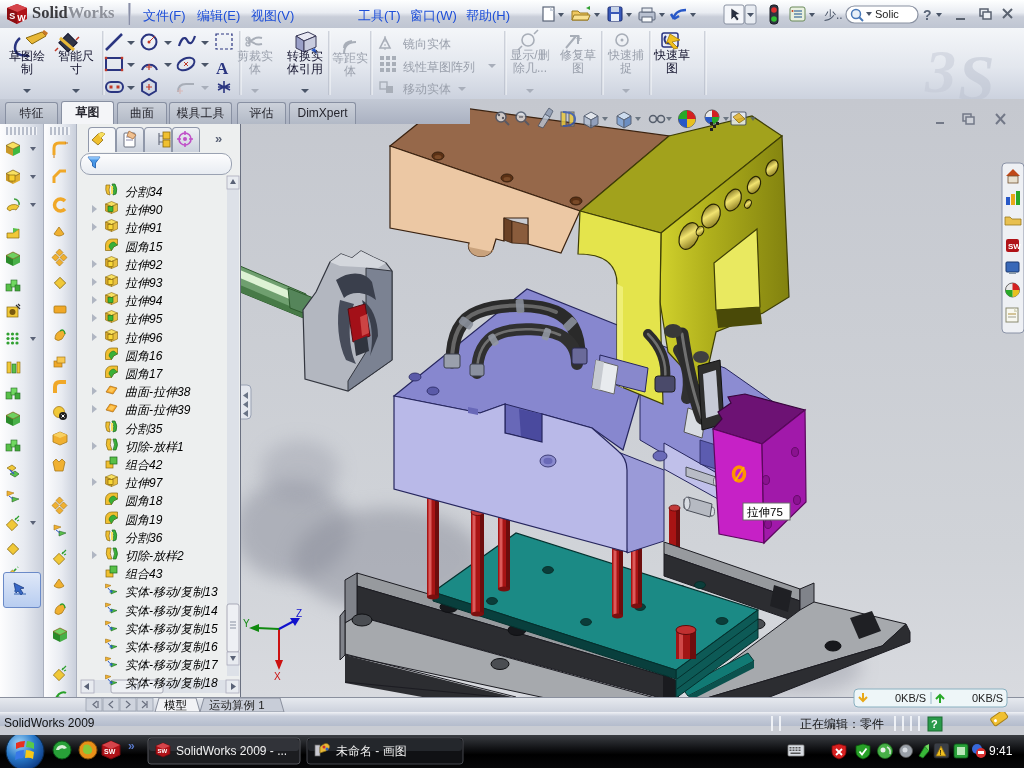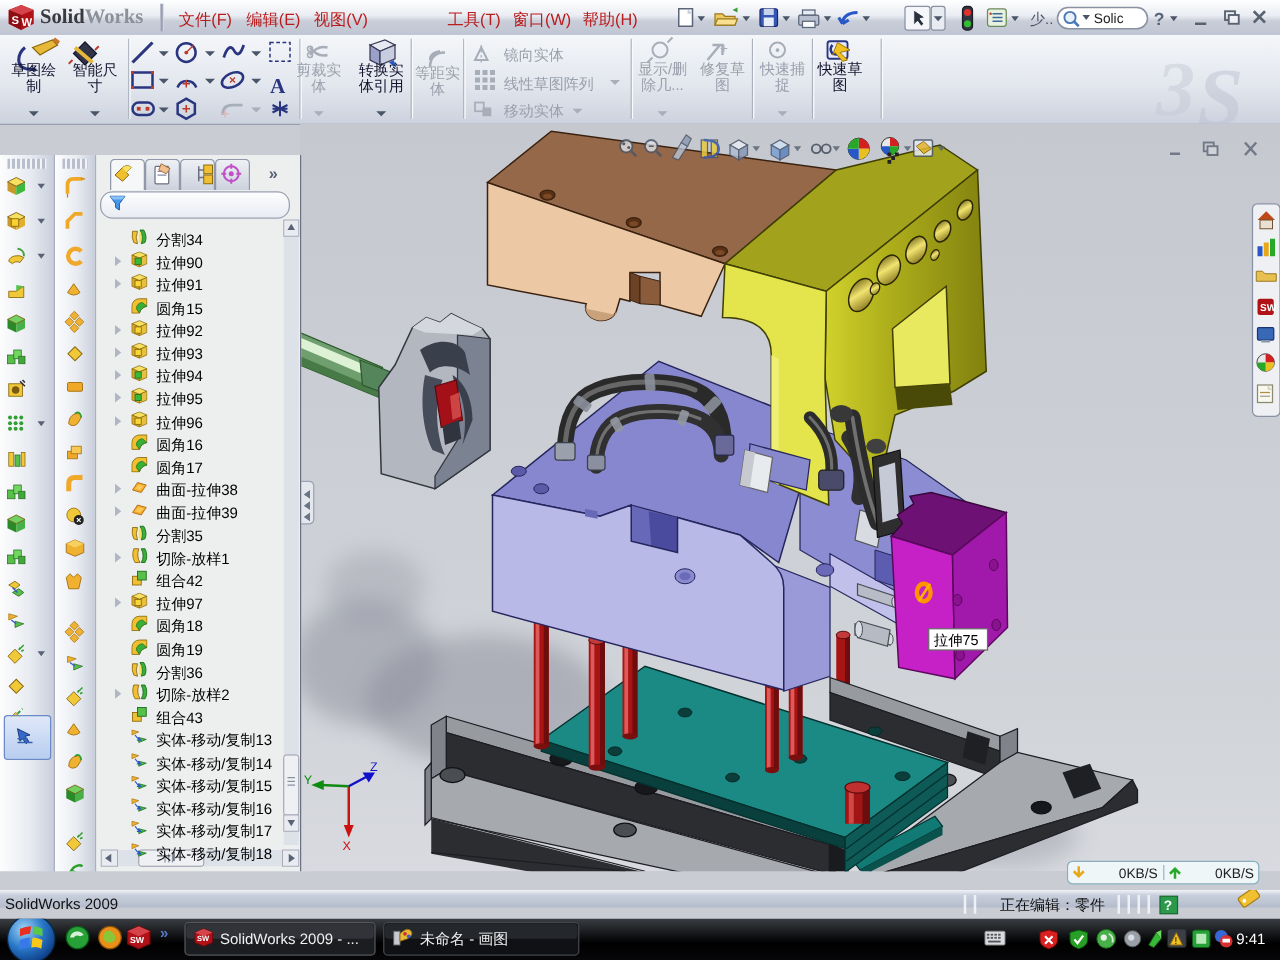--- a/index.html
+++ b/index.html
@@ -7,21 +7,21 @@
   #screen{position:relative;width:1024px;height:768px;background:#c9ccd3;}
   .abs{position:absolute;}
   
   #titlebar{left:0;top:0;width:1024px;height:28px;
     background:linear-gradient(#feffff,#e9ecf2 45%,#c9ced9 60%,#bfc5d2);}
   #logo-sw{left:6px;top:3px;width:22px;height:22px;}
   #logo-text{left:32px;top:3px;font-size:16.5px;letter-spacing:-0.4px;font-weight:bold;letter-spacing:0px;color:#3a3a3e;font-family:Liberation Serif, serif;}
   #logo-text .w{color:#8d9099;}
   #menu-sep{left:128px;top:3px;width:3px;height:22px;
     background:linear-gradient(90deg,#c8ccd8,#8a90a8,#dfe2ea);}
-  .menu{top:7px;font-size:13px;color:#b91c1c;}
+  .menu{top:7px;font-size:13px;color:#1d4ed8;}
   
   #toolbar{left:0;top:28px;width:1024px;height:71px;
     background:linear-gradient(#f4f6f9,#e3e7ee 55%,#ccd2de);border-bottom:1px solid #98a0b0;}
   
   #tabrow{left:0;top:99px;width:470px;height:25px;
     background:linear-gradient(#c3c9d5,#aab1c1);}
   .rtab{position:absolute;top:3px;height:21px;border:1px solid #8890a2;border-bottom:none;
     border-radius:3px 3px 0 0;background:linear-gradient(#ccd1da,#b2b9c6);
     font-size:12px;color:#26262e;text-align:center;line-height:20px;}
   .rtab.active{background:#f4f5f8;height:22px;top:2px;font-weight:bold;}
@@ -37,21 +37,21 @@
   #treetabs{left:0;top:3px;width:163px;height:25px;}
   .ttab{position:absolute;top:0;width:26px;height:24px;border:1px solid #9098aa;border-bottom:none;
     border-radius:4px 4px 0 0;background:linear-gradient(#eef0f4,#ccd2dd);}
   .ttab.active{background:#f6f7f9;}
   #filterbox{left:3px;top:29px;width:150px;height:20px;border:1px solid #9aa2b2;border-radius:10px;
     background:linear-gradient(#fdfdfe,#e8ecf2);}
   #treelist{left:4px;top:57px;width:148px;height:556px;font-size:12px;color:#000;}
   .trow{position:absolute;left:0;height:18px;white-space:nowrap;}
   .trow .exp{position:absolute;left:11px;top:5px;width:0;height:0;
     border-top:4px solid transparent;border-bottom:4px solid transparent;border-left:5px solid #b0b6c2;}
-  .trow .lbl{position:absolute;left:44px;top:2px;}
+  .trow .lbl{position:absolute;left:44px;top:2px;font-style:italic;}
   .trow svg{position:absolute;left:24px;top:1px;}
   
   #tabband{left:0;top:697px;width:1024px;height:15px;background:linear-gradient(#e8ebf0,#ccd1dc);}
   #statusbar{left:0;top:712px;width:1024px;height:14px;
     background:linear-gradient(#f0f2f6,#c8cedb 30%,#b4bccc);font-size:12px;color:#111;padding-left:24px;}
   #taskbar{left:0;top:735px;width:1024px;height:33px;
     background:linear-gradient(#3a3d42,#121316 40%,#000 60%,#070709);}
   
   #vp{left:240px;top:99px;}
 </style>
@@ -552,20 +552,28 @@
         <line x1="1008" y1="314" x2="1016" y2="314" stroke="#b09040" stroke-width="1"></line>
         <line x1="1008" y1="317" x2="1016" y2="317" stroke="#a0a090" stroke-width="1"></line>
       </g>
 <path d="M240,385 L247,385 Q251,385 251,389 L251,415 Q251,419 247,419 L240,419 Z" fill="#e4e7ee" stroke="#9aa2b4" stroke-width="1"></path>
 <polygon points="248,392 248,399 243,395.5" fill="#6a7486"></polygon>
 <polygon points="248,401 248,408 243,404.5" fill="#6a7486"></polygon>
 <polygon points="248,410 248,417 243,413.5" fill="#6a7486"></polygon>
 
 </svg>
 
+  <div class="abs" id="tabrow">
+    <div class="rtab" style="left:5px;width:51px;">特征</div>
+    <div class="rtab active" style="left:61px;width:51px;">草图</div>
+    <div class="rtab" style="left:117px;width:48px;">曲面</div>
+    <div class="rtab" style="left:169px;width:61px;">模具工具</div>
+    <div class="rtab" style="left:237px;width:47px;">评估</div>
+    <div class="rtab" style="left:289px;width:65px;">DimXpert</div>
+  </div>
 
   <div class="abs strip" id="strip1">
       <div class="grip"></div>
       <svg width="43" height="573" style="position:absolute;left:0;top:0;">
         <g transform="translate(4,16)">
           <polygon points="9,2 16,5.5 9,9 2,5.5" fill="#f8e060"></polygon>
           <polygon points="2,5.5 9,9 9,16 2,12.5" fill="#c89828"></polygon>
           <polygon points="9,9 16,5.5 16,12.5 9,16" fill="#40b840"></polygon>
           <polygon points="9,2 16,5.5 9,9 2,5.5 9,2" fill="none" stroke="#7a5a10" stroke-width="0.7"></polygon>
         </g>
@@ -1050,20 +1058,41 @@
           <svg width="13" height="13">
             <polygon points="0.5,1 6,2.5 0.5,5" fill="#f0b030" stroke="#a87818" stroke-width="0.6"></polygon>
             <polygon points="6,7 12,8.5 6,11" fill="#48c040" stroke="#1a6a1a" stroke-width="0.6"></polygon>
             <path d="M3,5 q2,3 4,4 M5.5,7 l2,2 l-3,0" stroke="#2858c8" stroke-width="1" fill="none"></path>
           </svg>
           <span class="lbl">实体-移动/复制18</span>
         </div>
       </div>
   </div>
 
+  <div class="abs" id="tabband">
+<svg class="abs" style="left:0;top:0;" width="1024" height="15">
+  <line x1="0" y1="0.5" x2="1024" y2="0.5" stroke="#8a909e" stroke-width="1"></line>
+
+  <g>
+    <rect x="86" y="1" width="16" height="13" fill="#cfd4de" stroke="#9aa0ae" stroke-width="0.8"></rect>
+    <rect x="103" y="1" width="16" height="13" fill="#cfd4de" stroke="#9aa0ae" stroke-width="0.8"></rect>
+    <rect x="120" y="1" width="16" height="13" fill="#cfd4de" stroke="#9aa0ae" stroke-width="0.8"></rect>
+    <rect x="137" y="1" width="16" height="13" fill="#cfd4de" stroke="#9aa0ae" stroke-width="0.8"></rect>
+    <path d="M97,4 l-4,3.5 l4,3.5 M98,4 l0,7" stroke="#6a7080" stroke-width="1.2" fill="none"></path>
+    <path d="M113,4 l-4,3.5 l4,3.5" stroke="#6a7080" stroke-width="1.2" fill="none"></path>
+    <path d="M126,4 l4,3.5 l-4,3.5" stroke="#6a7080" stroke-width="1.2" fill="none"></path>
+    <path d="M142,4 l4,3.5 l-4,3.5 M147,4 l0,7" stroke="#6a7080" stroke-width="1.2" fill="none"></path>
+  </g>
+
+  <polygon points="155,15 159,1 196,1 200,15" fill="#f2f3f6" stroke="#8a909e" stroke-width="1"></polygon>
+  <text x="164" y="12" font-size="11.5" fill="#000" font-family="Liberation Sans">模型</text>
+  <polygon points="200,15 204,1 280,1 284,15" fill="#c8cdd8" stroke="#8a909e" stroke-width="1"></polygon>
+  <text x="209" y="12" font-size="11.5" fill="#222" font-family="Liberation Sans">运动算例 1</text>
+</svg>
+</div>
   <div class="abs" id="statusbar">
     <span class="abs" style="left:4px;top:4px;">SolidWorks 2009</span>
     <span class="abs" style="left:800px;top:4px;">正在编辑：零件</span>
     <svg class="abs" style="left:0;top:0;" width="1024" height="23">
       <g stroke="#eef1f6" stroke-width="2">
         <line x1="772" y1="4" x2="772" y2="19"></line>
           <line x1="780" y1="4" x2="780" y2="19"></line>
         <line x1="895" y1="4" x2="895" y2="19"></line>
           <line x1="903" y1="4" x2="903" y2="19"></line>
         <line x1="911" y1="4" x2="911" y2="19"></line>

